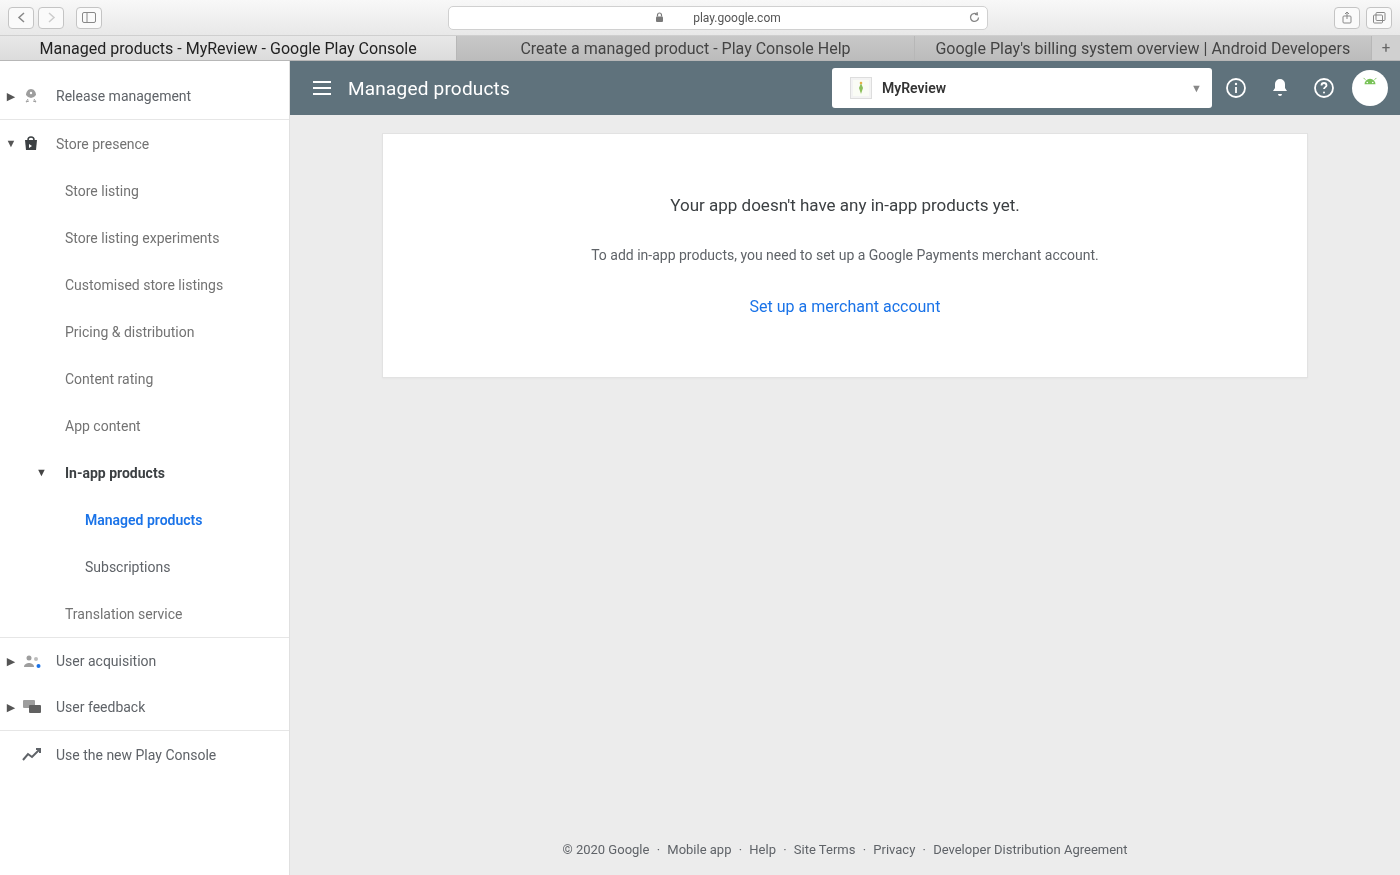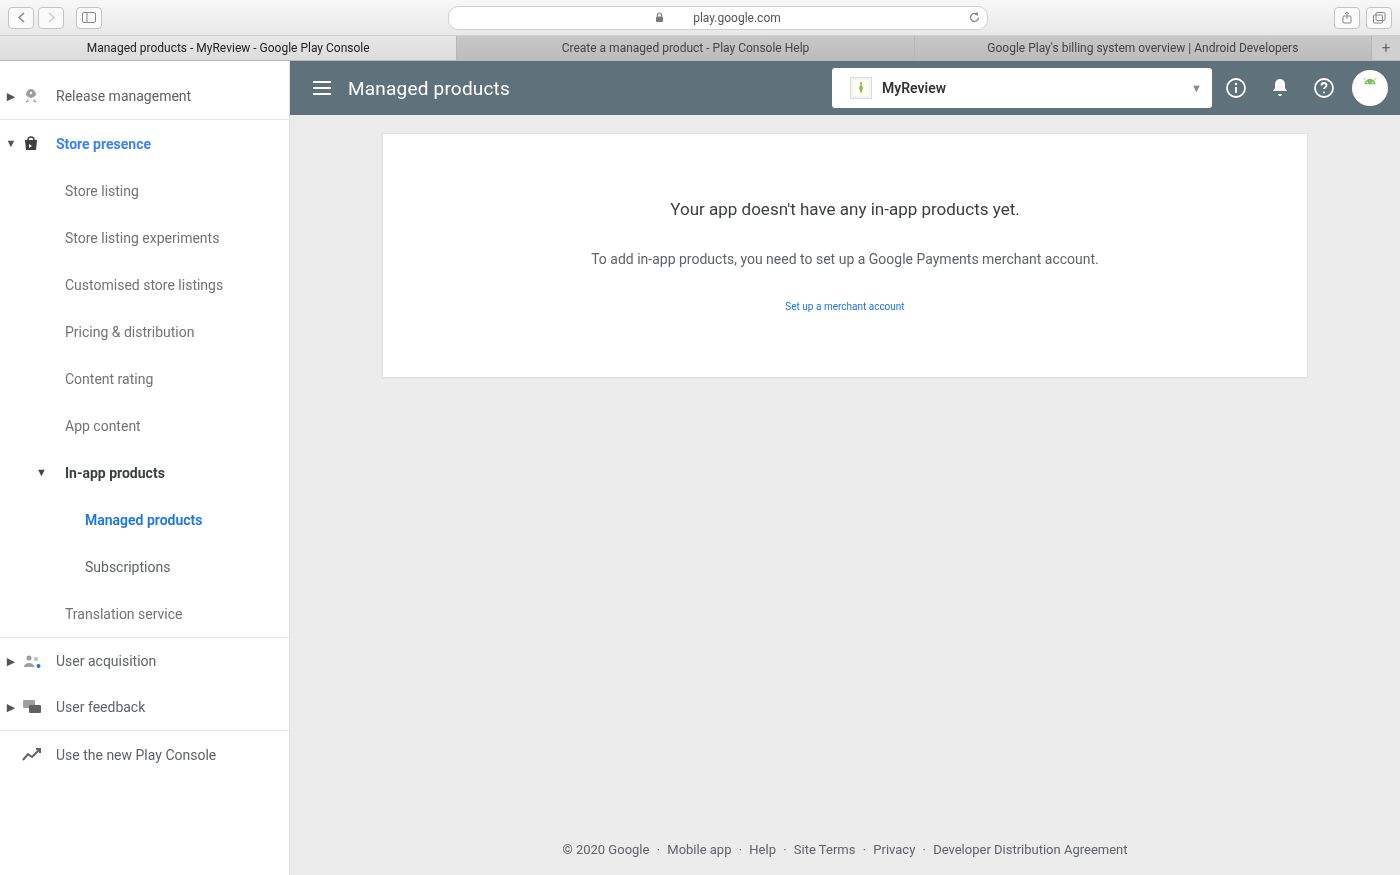--- a/index.html
+++ b/index.html
@@ -5,41 +5,41 @@
   * { box-sizing: border-box; margin: 0; padding: 0; font-family: -apple-system, BlinkMacSystemFont, "Segoe UI", Roboto, Arial, sans-serif; }
   html, body { width: 1400px; height: 875px; overflow: hidden; background: #f0f0f0; }
 
   
   .browser-chrome { height: 36px; background: linear-gradient(#f8f8f8,#e8e8e8); border-bottom: 1px solid #cfcfcf; display:flex; align-items:center; padding: 0 8px; gap:8px; }
   .nav-buttons { display:flex; gap:4px; }
   .nav-btn { width:26px; height:22px; border:1px solid #c4c4c4; border-radius:4px; background:#fafafa; display:flex; align-items:center; justify-content:center; color:#888; cursor:pointer; }
   .nav-btn.disabled { color:#ccc; cursor:default;}
   .sidebar-toggle { margin-left:4px; }
   .addr-bar-wrap { flex:1; display:flex; justify-content:center; }
-  .addr-bar { width:540px; height:24px; border:1px solid #d0d0d0; border-radius:10px; background:#fff; display:flex; align-items:center; justify-content:center; color:#555; font-size:12px; position:relative;gap:24px; }
+  .addr-bar { width:540px; height:24px; border:1px solid #d0d0d0; border-radius:5px; background:#fff; display:flex; align-items:center; justify-content:center; color:#555; font-size:12px; position:relative;gap:24px; }
   .addr-bar .lock { margin-right:5px; color:#7a7a7a; font-size:11px;}
   .addr-bar .reload { position:absolute; right:6px; color:#888; font-size:13px;}
   .chrome-right { display:flex; gap:6px; }
 
   
   .tab-row { height:25px; display:flex; background:#d0d0d0; border-bottom:1px solid #b7b7b7; }
-  .tab { flex:1; display:flex; align-items:center; justify-content:center; font-size:12px; color:#444; border-right:1px solid #b7b7b7; background:linear-gradient(#c8c8c8,#bcbcbc); cursor:pointer; position:relative;}
+  .tab { flex:1; display:flex; align-items:center; justify-content:center; font-size:16px; color:#444; border-right:1px solid #b7b7b7; background:linear-gradient(#c8c8c8,#bcbcbc); cursor:pointer; position:relative;}
   .tab.active { background:linear-gradient(#e8e8e8,#dcdcdc); color:#222;}
   .tab-plus { width:28px; display:flex; align-items:center; justify-content:center; color:#666; font-size:15px; cursor:pointer;}
 
   
   .app { display:flex; height:calc(875px - 36px - 25px); }
   .sidebar { width:290px; background:#fff; border-right:1px solid #e0e0e0; overflow:hidden; }
   .sb-row { display:flex; align-items:center; height:47px; font-size:14px; color:#333; cursor:pointer;}
   .sb-row.top { border-top:1px solid #e6e6e6; }
   .sb-row.bb { border-bottom:1px solid #e6e6e6; }
   .sb-caret { width:22px; text-align:center; color:#555; font-size:11px;}
   .sb-icon { width:34px; text-align:center; color:#666; font-size:16px;}
   .sb-label { font-weight:400; color:#5f6368; }
-  .sb-label.bold { font-weight:700; color:#3b82f6; }
+  .sb-label.bold { font-weight:400; color:#737373; }
   .sb-sub { padding-left:65px; height:47px; display:flex; align-items:center; font-size:14px; color:#737373; cursor:pointer;}
   .sb-sub.bold { font-weight:700; color:#3c4043;}
   .sb-sub2 { padding-left:85px; height:47px; display:flex; align-items:center; font-size:14px; color:#5f6368; cursor:pointer;}
   .sb-sub2.selected { color:#1a73e8; font-weight:600;}
   .sb-sub .caret-inline { position:absolute; left:36px; font-size:11px; color:#444;}
   .rel { position:relative; }
 
   .main { flex:1; background:#ececec; display:flex; flex-direction:column; }
   .topbar { height:54px; background:#5f727c; display:flex; align-items:center; padding:0 12px; color:#fff;}
   .hamburger { width:40px; height:40px; display:flex; align-items:center; justify-content:center; cursor:pointer; color:#fff; font-size:18px;}
@@ -50,21 +50,21 @@
   .app-name { font-size:14px; font-weight:600; color:#333;}
   .app-drop { position:absolute; right:10px; color:#888; font-size:11px;}
   .tb-icon { width:40px; height:40px; display:flex; align-items:center; justify-content:center; color:#fff; cursor:pointer; font-size:18px; margin-left:4px;}
   .avatar { width:36px; height:36px; border-radius:50%; background:#fff; display:flex; align-items:center; justify-content:center; margin-left:8px; cursor:pointer;}
   .avatar svg { width:22px; height:22px; }
 
   .content { flex:1; overflow:auto; position:relative; }
   .card { margin:18px auto; width:926px; min-height:245px; background:#fff; border:1px solid #e2e2e2; box-shadow:0 1px 2px rgba(0,0,0,.03); display:flex; flex-direction:column; align-items:center; justify-content:center; padding:60px 40px;gap:8px;}
   .card h2 { font-size:17px; font-weight:400; color:#3c4043; margin-bottom:24px;}
   .card p { font-size:14px; color:#5f6368; margin-bottom:26px;}
-  .card a { font-size:10px; color:#1a73e8; text-decoration:none; cursor:pointer;}
+  .card a { font-size:16px; color:#1a73e8; text-decoration:none; cursor:pointer;}
 
   .footer { position:absolute; bottom:18px; width:100%; text-align:center; font-size:13px; color:#5f6368;}
   .footer span.link { cursor:pointer; }
   .footer .dot { margin:0 4px; }
 
   svg { display:block; }
 </style>
 </head>
 <body>
 

